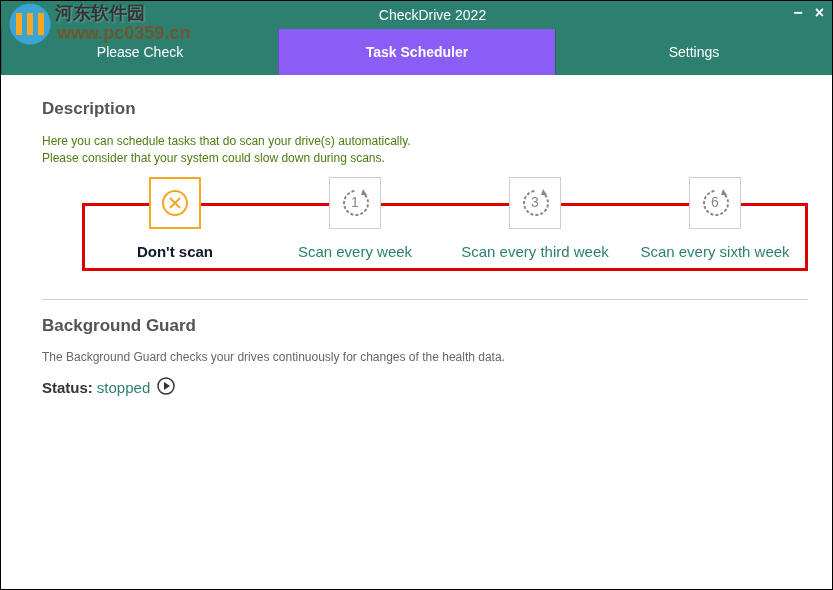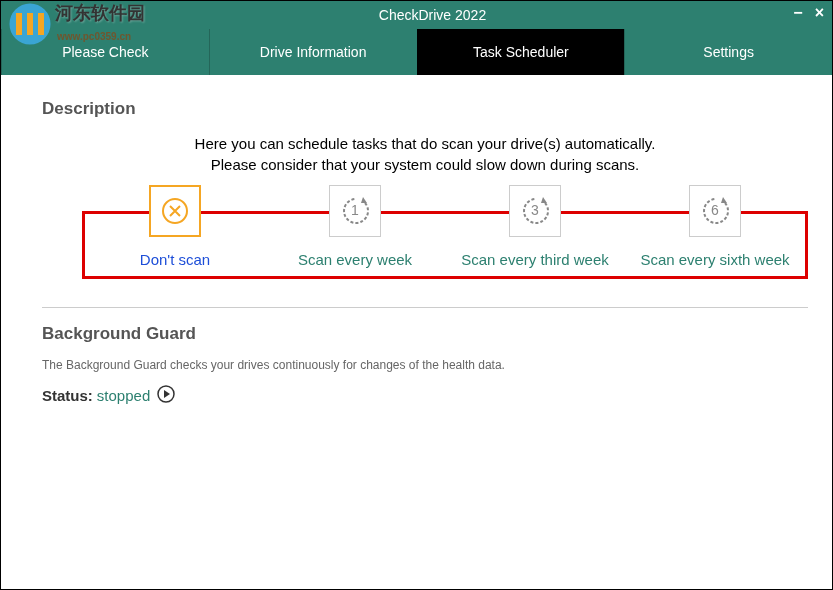--- a/index.html
+++ b/index.html
@@ -1,35 +1,35 @@
 <!DOCTYPE html>
 <html><head>
 <meta charset="utf-8">
 <style>
 * { margin: 0; padding: 0; box-sizing: border-box; font-family: Arial, sans-serif; }
 body { width: 833px; height: 590px; background: #fff; border: 1px solid #000; position: relative; }
 .titlebar { background: #2d8070; height: 28px; display: flex; align-items: center; position: relative; padding-left: 32px; }
 .logo { width: 50px; height: 48px; position: absolute; left: 4px; top: -2px; z-index: 10; }
 .watermark { position: absolute; left: 54px; top: 0; color: #333; font-size: 18px; font-weight: bold; z-index: 5; text-shadow: 1px 1px 2px rgba(255,255,255,0.3); }
-.watermark-sub { position: absolute; left: 56px; top: 30px; color: #8b4513; font-size: 10px; font-weight: bold; z-index: 5; opacity: 0.7; }
+.watermark-sub { position: absolute; left: 56px; top: 22px; color: #8b4513; font-size: 18px; font-weight: bold; z-index: 5; opacity: 0.7; }
 .app-title { color: #fff; font-size: 14px; margin: 0 auto; }
 .win-controls { position: absolute; right: 8px; top: 4px; display: flex; gap: 12px; }
 .win-btn { color: #fff; font-size: 16px; font-weight: bold; cursor: pointer; line-height: 1; }
 .tabs { display: flex; background: #2d8070; height: 46px; }
 .tab { flex: 1; display: flex; align-items: center; justify-content: center; color: #fff; font-size: 14px; cursor: pointer; border-left: 1px solid rgba(0,0,0,0.2); }
-.tab.active { background: #000000; font-weight: normal; }
+.tab.active { background: #8b5cf6; font-weight: bold; }
 .content { padding: 24px 24px 12px 41px; }
 .section-title { font-size: 17px; font-weight: bold; color: #555; margin-bottom: 14px; }
-.desc-text { font-size: 15px; color: #000000; line-height: 1.4; text-align: center; }
+.desc-text { font-size: 12px; color: #4d7c0f; line-height: 1.4; }
 .options { display: flex; gap: 0; margin-top: 36px; border: 3px solid #d00; padding: 1px 0 8px 0; margin-left: 40px; margin-right: 0; }
 .option { flex: 1; display: flex; flex-direction: column; align-items: center; cursor: pointer; margin-top: -30px; }
 .option-icon { width: 52px; height: 52px; border: 1px solid #ccc; display: flex; align-items: center; justify-content: center; background: #fff; margin-bottom: 14px; }
 .option.selected .option-icon { border: 2px solid #f5a623; }
 .option-label { font-size: 15px; color: #2d8070; }
-.option.selected .option-label { color: #1d4ed8; }
+.option.selected .option-label { color: #0f172a; font-weight: bold; }
 .divider { border: none; border-top: 1px solid #ccc; margin: 28px 0 16px 0; }
 .bg-text { font-size: 12px; color: #666; margin-bottom: 12px; }
 .status-row { display: flex; align-items: center; font-size: 15px; color: #333; }
 .status-label { font-weight: bold; margin-right: 4px; }
 .status-val { color: #2d8070; margin-right: 6px; }
 .play-btn { cursor: pointer; }
 .check-row { display: flex; align-items: center; margin-top: 8px; margin-left: 54px; font-size: 14px; color: #666; }
 .check-box { width: 15px; height: 15px; border: 1px solid #999; margin-right: 6px; cursor: pointer; }
 </style>
 </head>
@@ -47,21 +47,20 @@
   <div class="watermark-sub">www.pc0359.cn</div>
   <div class="app-title">CheckDrive 2022</div>
   <div class="win-controls">
     <span class="win-btn">−</span>
     <span class="win-btn">×</span>
   </div>
 </div>
 
 <div class="tabs">
   <div class="tab">Please Check</div>
-  <div class="tab">Drive Information</div>
   <div class="tab active">Task Scheduler</div>
   <div class="tab">Settings</div>
 </div>
 
 <div class="content">
   <div class="section-title">Description</div>
   <div class="desc-text">
     <span>Here you can schedule tasks that do scan your drive(s) automatically.</span><br>
     <span>Please consider that your system could slow down during scans.</span>
   </div>

